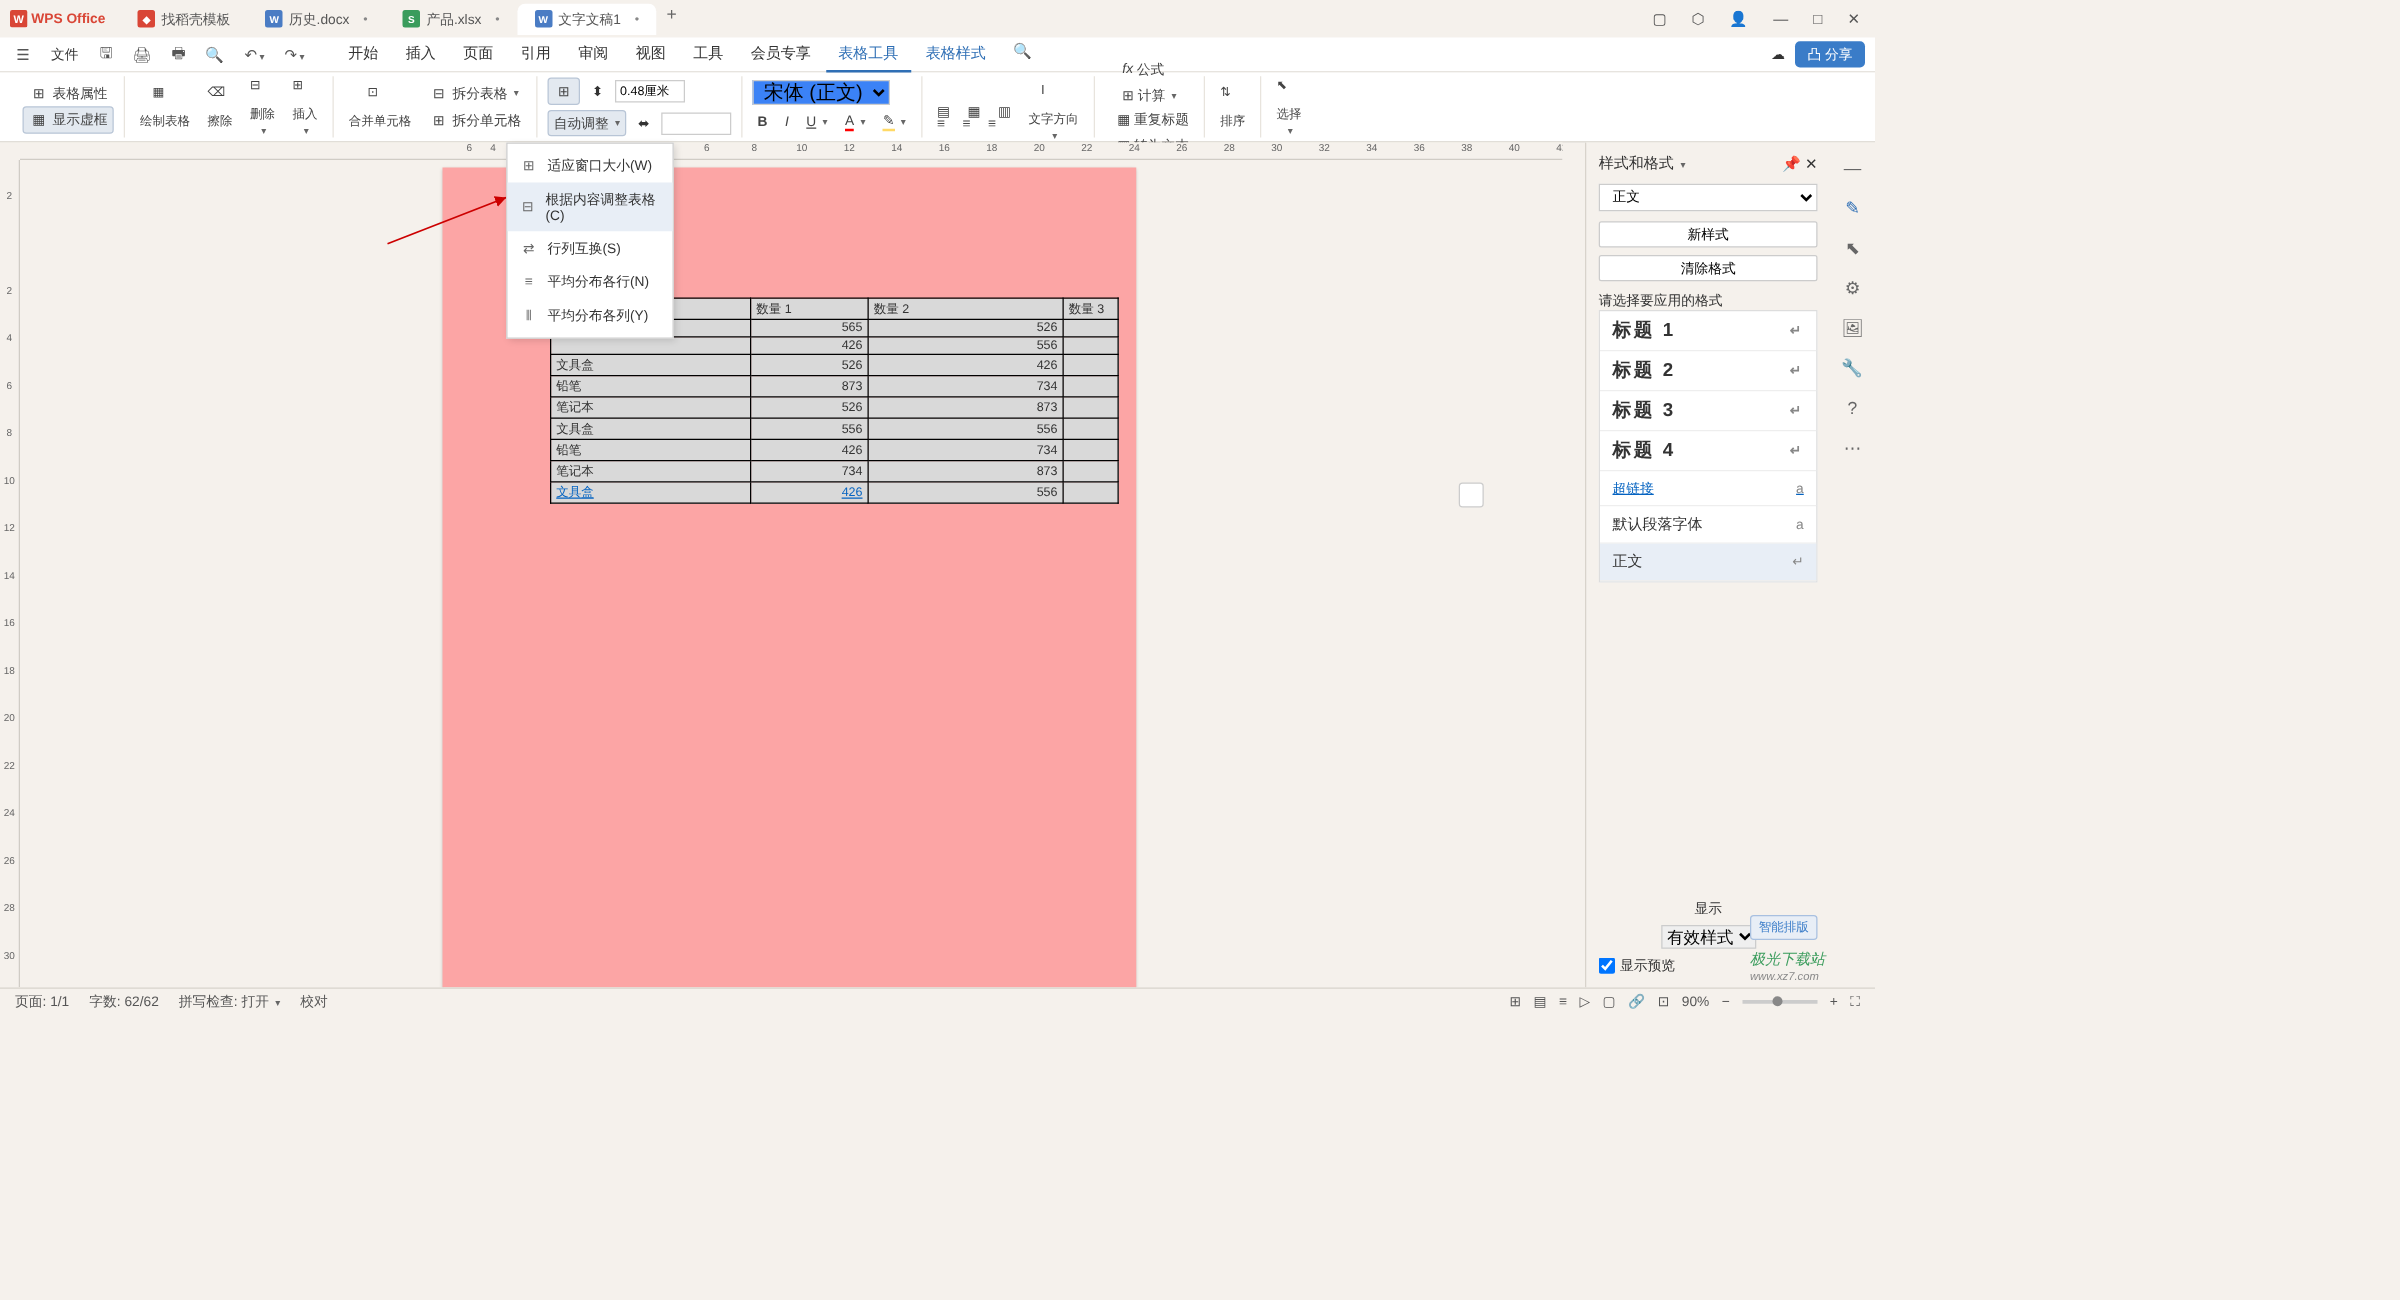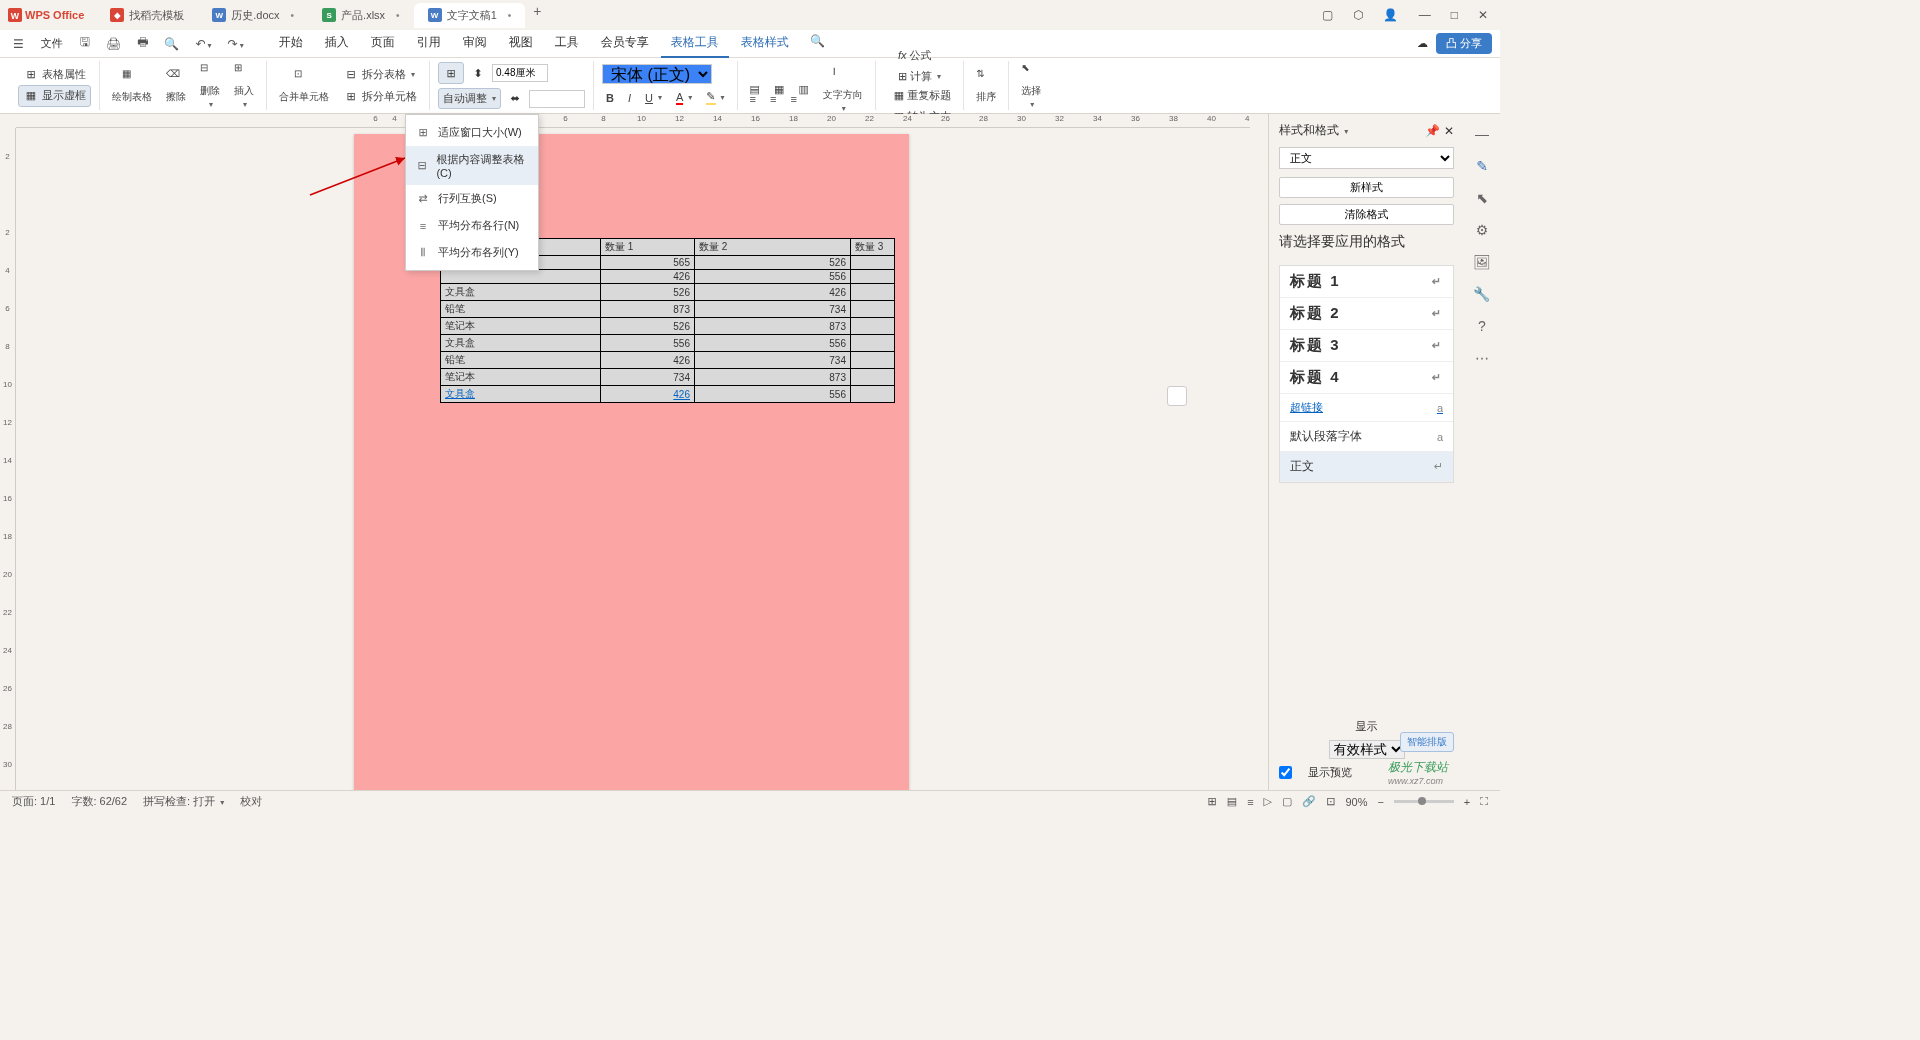--- a/index.html
+++ b/index.html
@@ -71,43 +71,43 @@
 .doc-table .c4 { width: 44px; }
 .doc-table .link { color: #0563c1; text-decoration: underline; }
 .paste-badge { position: absolute; right: -278px; top: 252px; width: 20px; height: 20px; background: #fff; border: 1px solid #ccc; border-radius: 3px; }
 
 
 .right-panel { position: absolute; right: 36px; top: 114px; width: 196px; bottom: 22px; background: #f5f1ec; border-left: 1px solid #d8d3cb; padding: 8px 10px; }
 .rp-header { display: flex; align-items: center; justify-content: space-between; font-size: 12px; color: #333; margin-bottom: 8px; }
 .rp-select { width: 100%; height: 22px; border: 1px solid #ccc; background: #fff; font-size: 11px; padding: 0 6px; margin-bottom: 8px; }
 .rp-btns { display: flex; gap: 6px; margin-bottom: 8px; flex-direction: column; }
 .rp-btn { border: 1px solid #ccc; background: #fff; padding: 2px 8px; font-size: 11px; border-radius: 2px; }
-.rp-hint { font-size: 14px; color: #333; margin-bottom: 14px; }
+.rp-hint { font-size: 11px; color: #333; margin-bottom: 0; }
 .style-list { border: 1px solid #ddd; background: #fff; }
 .style-item { display: flex; align-items: center; justify-content: space-between; padding: 6px 10px; font-size: 12px; border-bottom: 1px solid #eee; }
 .style-item.h { font-family: "SimHei"; font-weight: bold; font-size: 15px; letter-spacing: 2px; }
 .style-item.link { color: #0563c1; text-decoration: underline; font-size: 11px; }
 .style-item.active { background: #e8eef6; }
 .style-item .ret { color: #888; font-size: 11px; }
 .rp-footer { position: absolute; bottom: 10px; left: 10px; right: 10px; }
 .rp-show { display: flex; align-items: center; gap: 6px; font-size: 11px; margin-bottom: 6px; flex-direction: column; }
 .rp-show select { flex: 1; height: 20px; border: 1px solid #ccc; }
-.rp-check { display: flex; align-items: center; gap: 16px; font-size: 11px; }
+.rp-check { display: flex; align-items: center; gap: 4px; font-size: 11px; }
 .smart-btn { position: absolute; right: 0; bottom: 28px; background: #e8eef6; border: 1px solid #a8c0e0; padding: 2px 6px; font-size: 10px; border-radius: 3px; color: #3a7cc8; }
 
 
 .far-right { position: absolute; right: 0; top: 114px; width: 36px; bottom: 22px; background: #f5f1ec; display: flex; flex-direction: column; align-items: center; gap: 12px; padding-top: 10px; }
 .far-right span { font-size: 14px; color: #666; width: 20px; height: 20px; display: flex; align-items: center; justify-content: center; }
 
 
 .statusbar { position: absolute; bottom: 0; left: 0; right: 0; height: 22px; background: #f5f1ec; border-top: 1px solid #d8d3cb; display: flex; align-items: center; padding: 0 12px; font-size: 11px; color: #555; gap: 16px; }
 .statusbar .right { margin-left: auto; display: flex; align-items: center; gap: 10px; }
 
 
-.watermark { position: absolute; right: 52px; bottom: 26px; font-size: 12px; color: #3a9c5c; font-style: italic; z-index: 200; }
+.watermark { position: absolute; right: 40px; bottom: 26px; font-size: 12px; color: #3a9c5c; font-style: italic; z-index: 200; }
 .watermark .sub { font-size: 9px; color: #888; display: block; }
 </style>
 </head>
 <body>
 
 <div class="titlebar">
   <div class="wps-logo">
     <svg viewBox="0 0 16 16">
         <rect width="16" height="16" rx="2" fill="#d94636"></rect>
         <text x="8" y="12" text-anchor="middle" fill="#fff" font-size="10" font-weight="bold">W</text>

